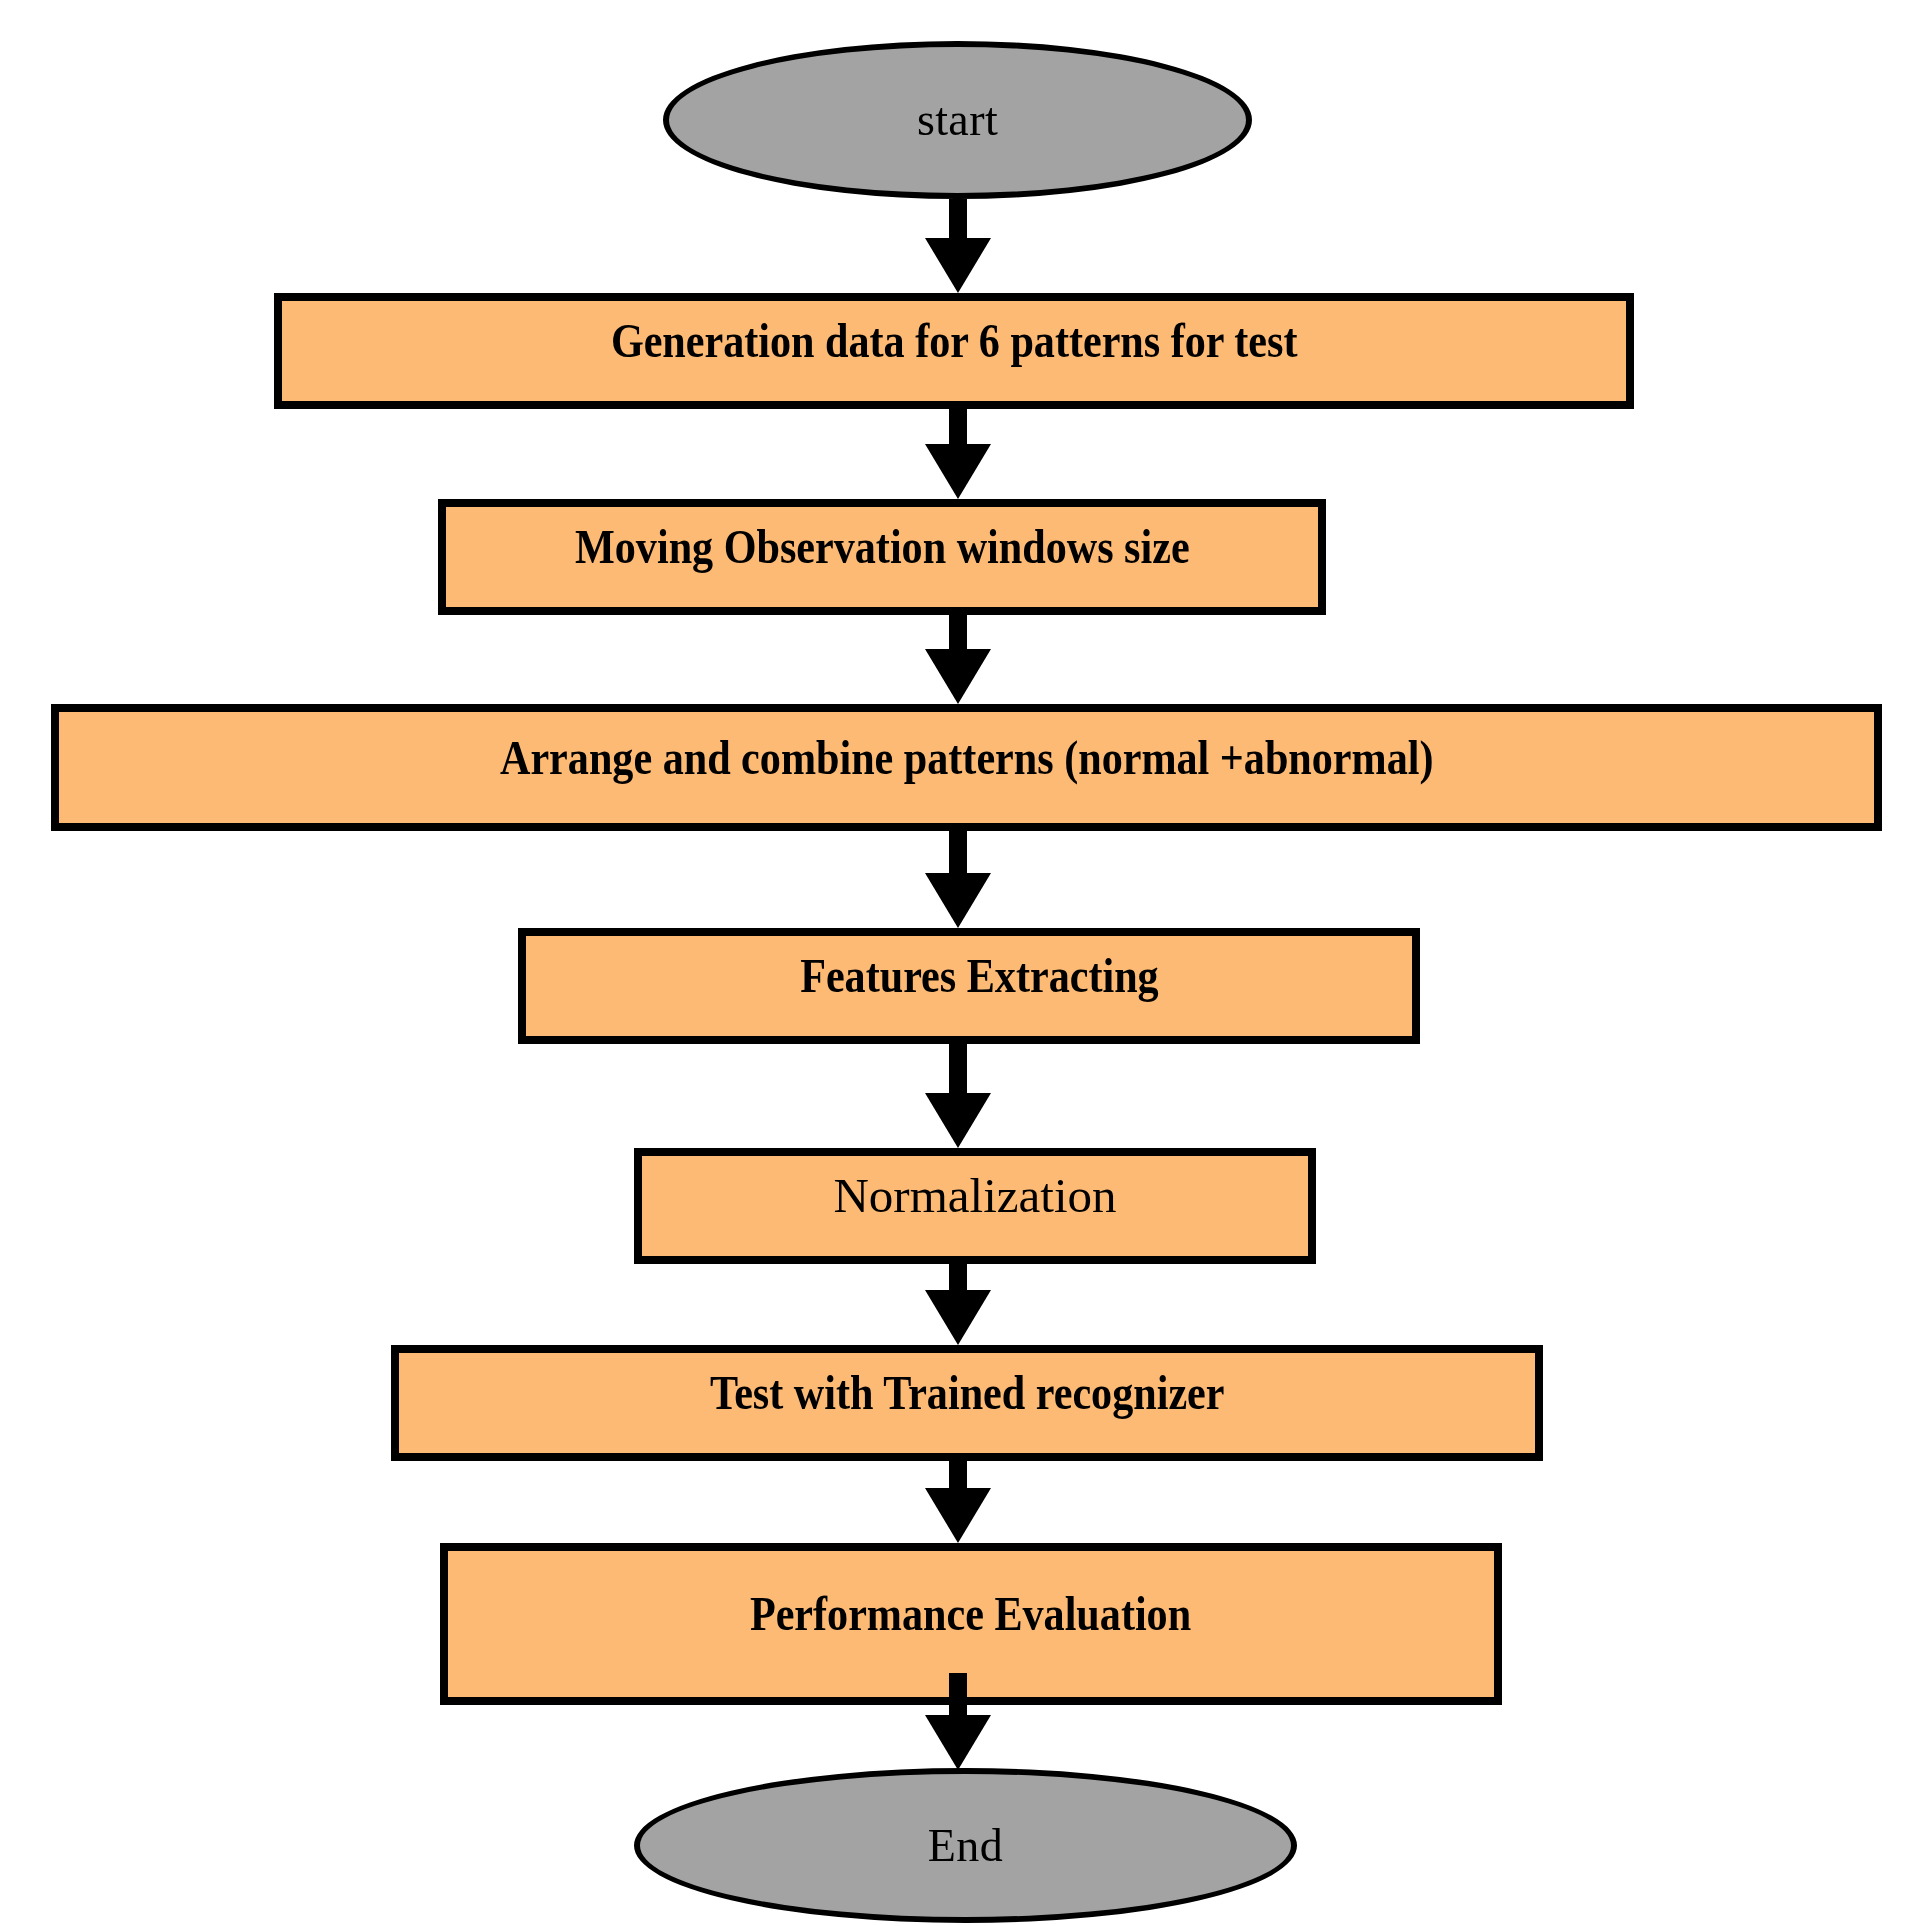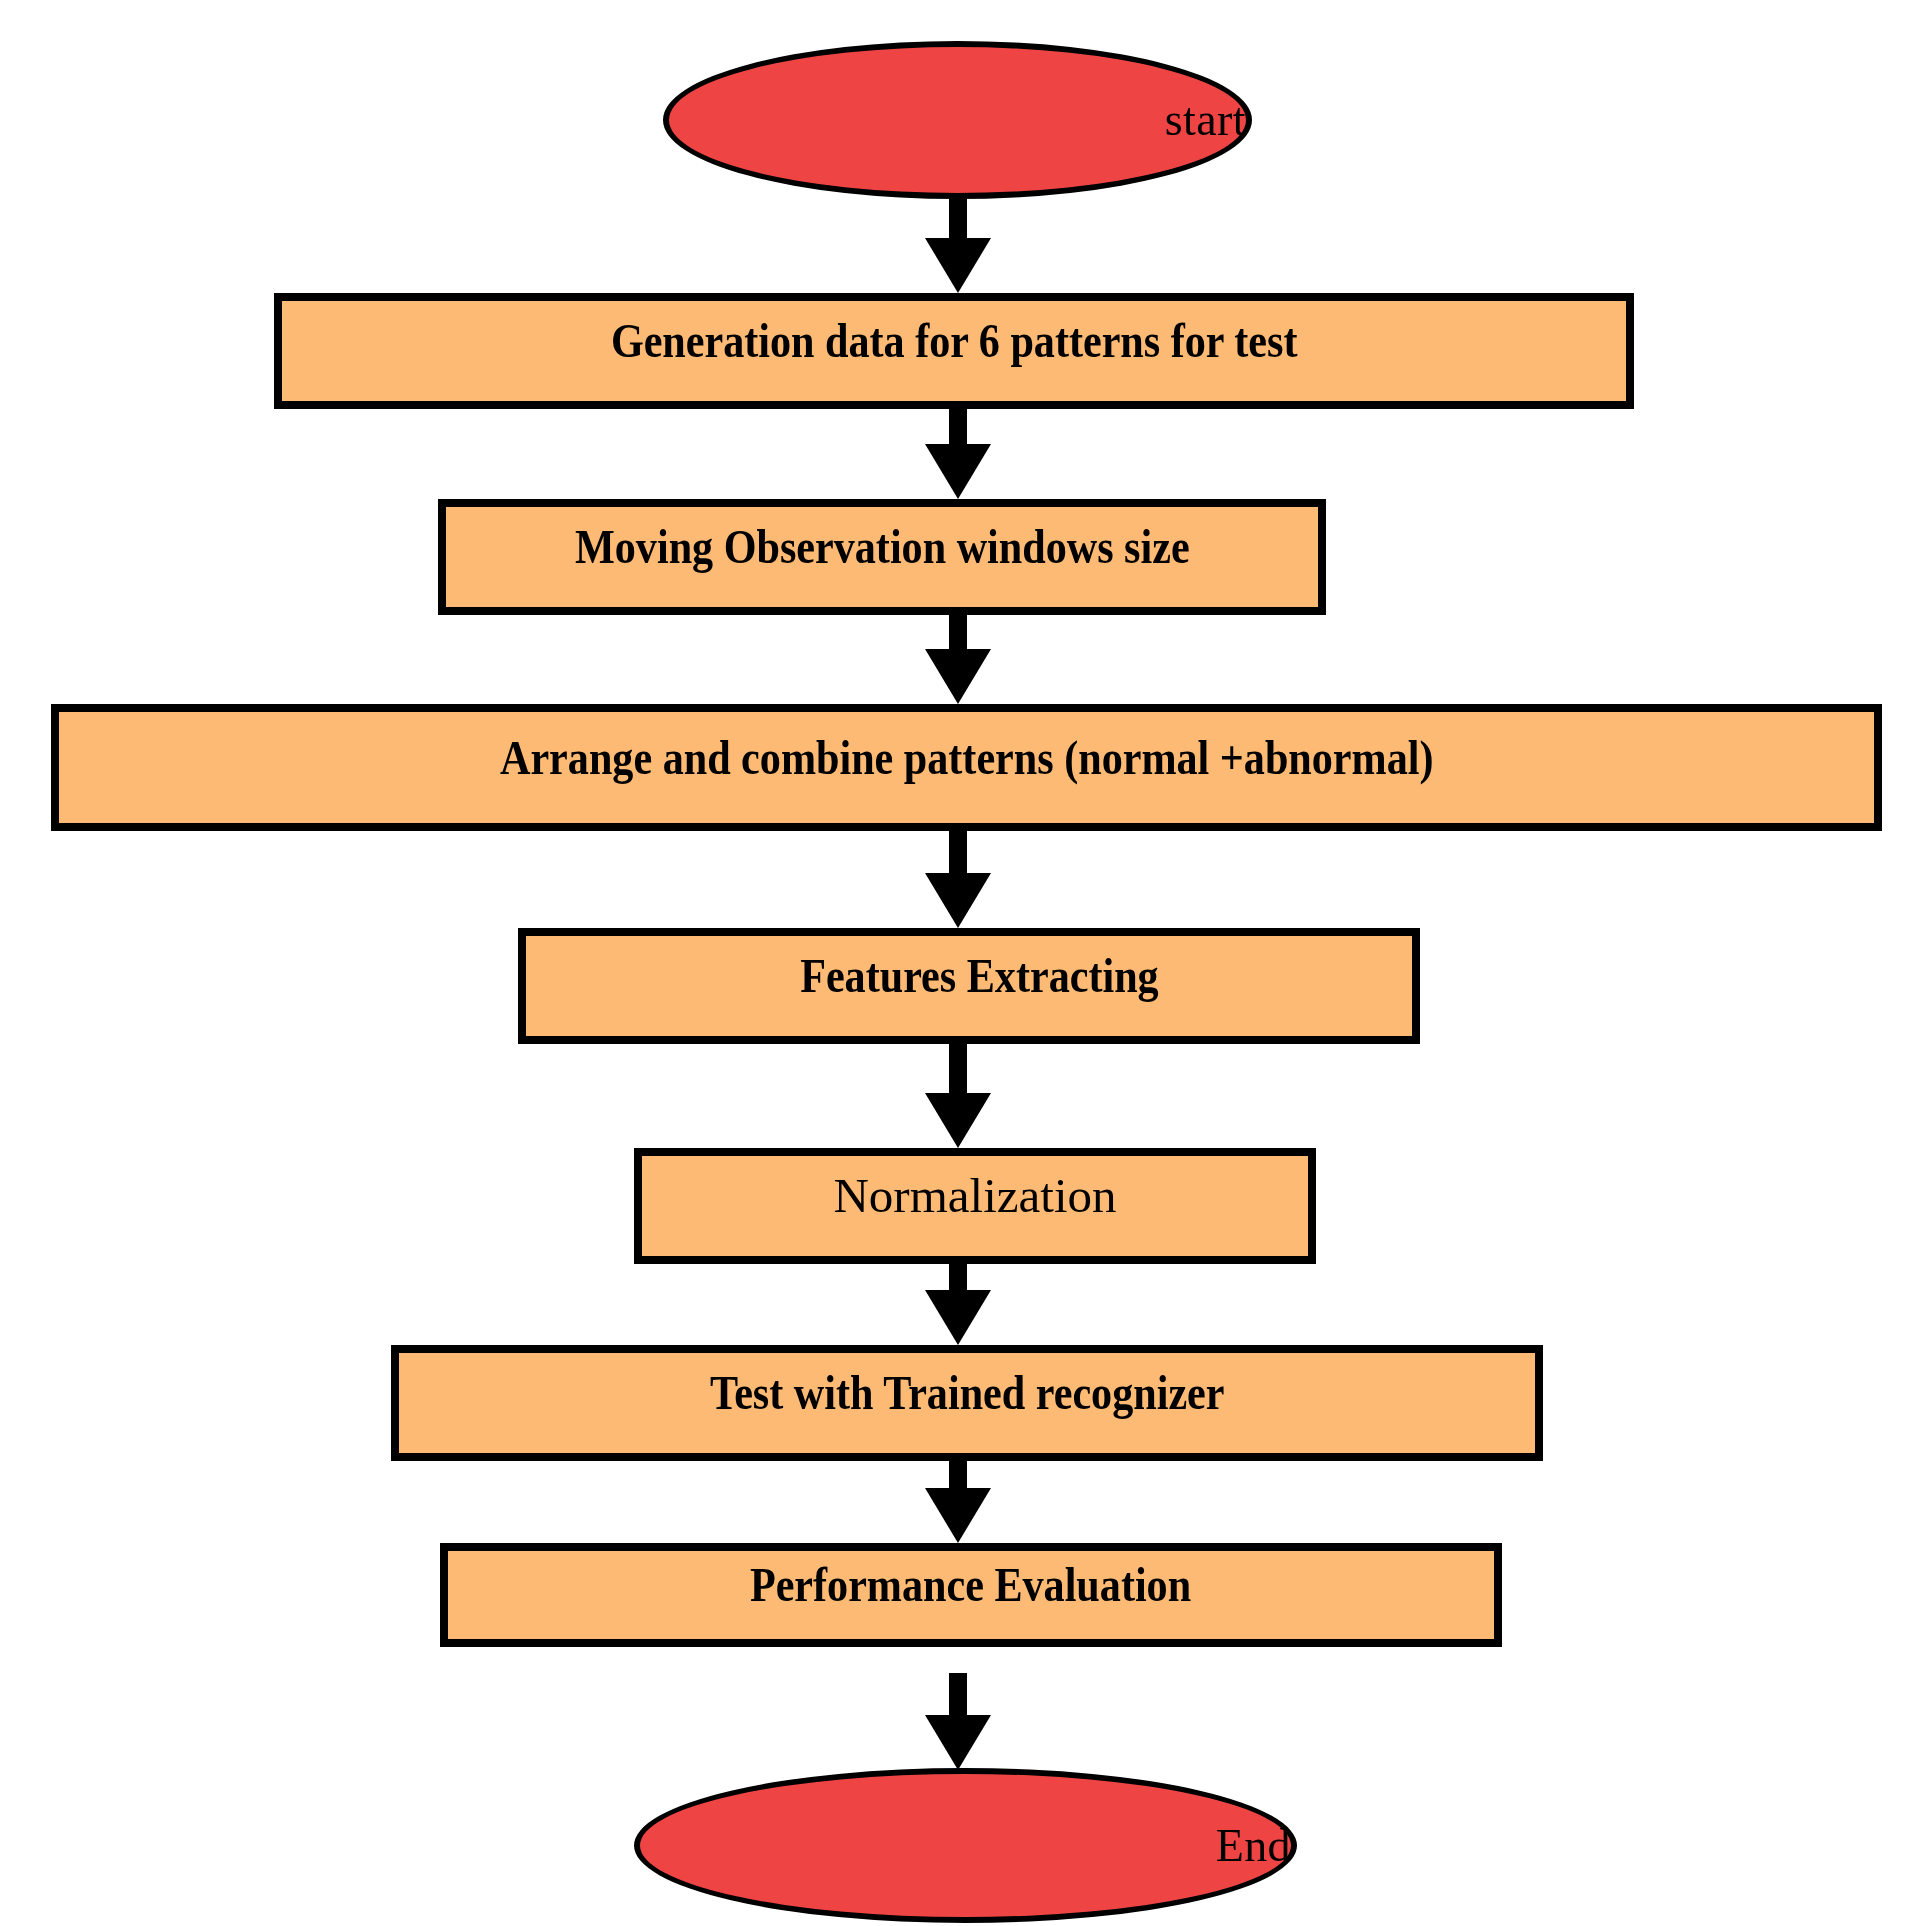--- a/index.html
+++ b/index.html
@@ -15,24 +15,24 @@
     overflow: hidden;
     font-family: "Liberation Serif", "DejaVu Serif", serif;
   }
 
   
   .terminator {
     position: absolute;
     box-sizing: border-box;
     border: 6.7px solid #000000;
     border-radius: 50%;
-    background: #ef4444;
+    background: #a3a3a3;
     display: flex;
     align-items: center;
-    justify-content: flex-end;
+    justify-content: center;
   }
   .terminator .node-label {
     font-family: "Liberation Serif", "DejaVu Serif", serif;
     font-size: 46px;
     font-weight: 400;
     color: #000000;
     line-height: 1;
     letter-spacing: 0.4px;
     white-space: nowrap;
   }
@@ -148,21 +148,21 @@
 
   <div class="process" style="left:391px; top:1345px; width:1152px; height:116px;">
     <span class="node-label">Test with Trained recognizer</span>
   </div>
 
   <div class="connector" style="left:925px; top:1461px; height:82px;">
     <div class="stem"></div>
     <div class="head"></div>
   </div>
 
-  <div class="process" style="left:440px; top:1543px; width:1062px; height:104px;">
+  <div class="process" style="left:440px; top:1543px; width:1062px; height:162px;">
     <span class="node-label">Performance Evaluation</span>
   </div>
 
   <div class="connector" style="left:925px; top:1673px; height:97px;">
     <div class="stem"></div>
     <div class="head"></div>
   </div>
 
   <div class="terminator" style="left:634px; top:1768px; width:663px; height:155px;">
     <span class="node-label">End</span>

